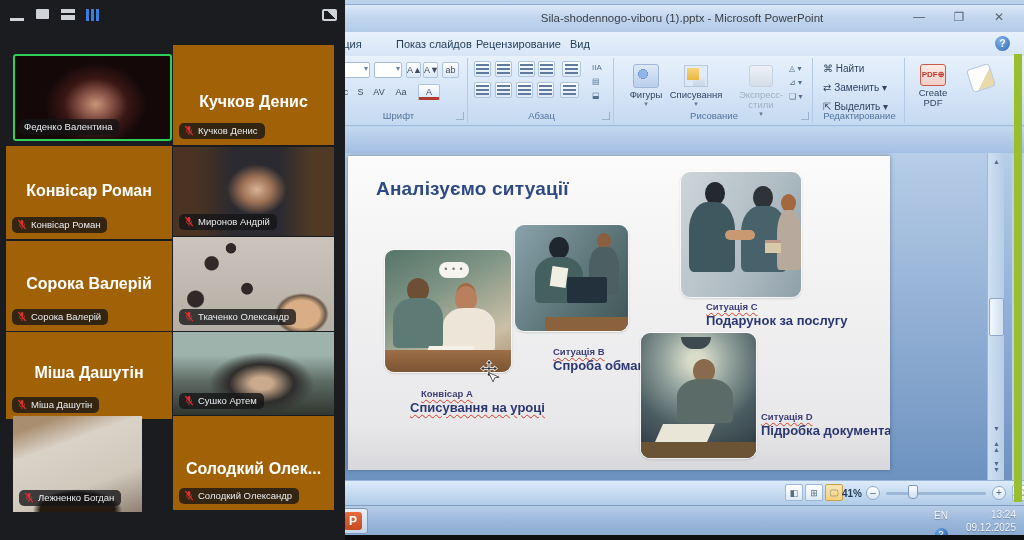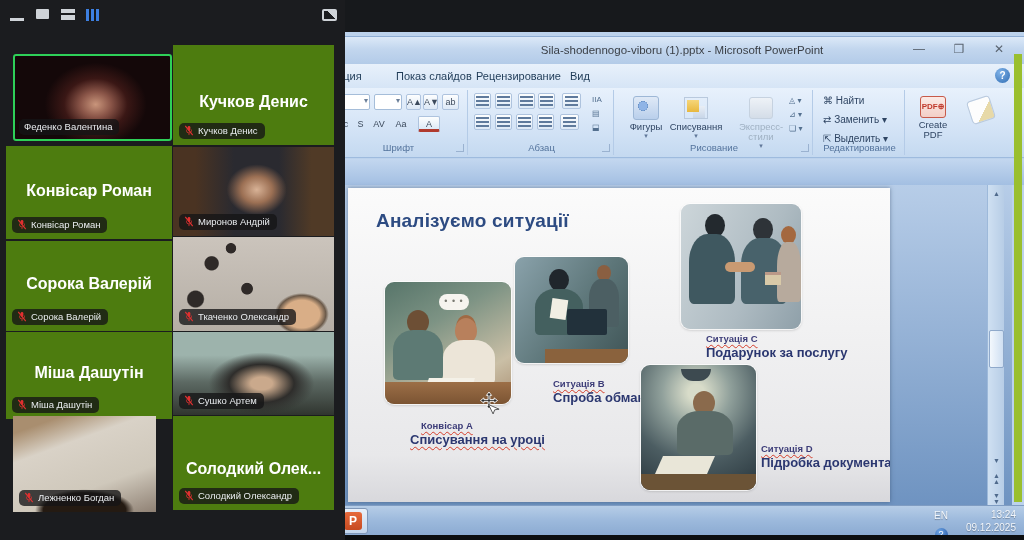--- a/index.html
+++ b/index.html
@@ -1,20 +1,20 @@
 <!DOCTYPE html>
 <html><head>
 <meta charset="utf-8">
 <style>
   html,body{margin:0;padding:0;background:#000;}
   *{box-sizing:border-box;font-family:"Liberation Sans",sans-serif;}
   #screen{position:relative;width:1024px;height:540px;overflow:hidden;background:#17191c;}
 
   
-  #ppt{position:absolute;left:330px;top:0;right:0;bottom:0;background:#bcd2ec;margin-top:32px;}
+  #ppt{position:absolute;left:330px;top:0;right:0;bottom:0;background:#bcd2ec;}
   #ppt-titlebar{position:absolute;left:0;top:4px;right:0;height:28px;
     background:linear-gradient(#dce9f8,#c2d6ee 45%,#b3cbe8);border-top:1px solid #8eadd4;}
   #ppt-title{position:absolute;left:120px;right:110px;top:7px;text-align:center;
     font-size:11.5px;color:#3a3f46;white-space:nowrap;overflow:hidden;}
   .win-controls{position:absolute;right:12px;top:6px;display:flex;gap:14px;}
   .wc{width:26px;height:15px;color:#5a6470;font-size:12px;line-height:13px;text-align:center;cursor:default;}
   #ppt-tabrow{position:absolute;left:0;top:32px;right:0;height:24px;background:linear-gradient(#e8f1fb,#d6e5f6);}
   .ppt-tab{position:absolute;top:3px;height:20px;font-size:11px;color:#1f3b57;padding:3px 8px 0 8px;white-space:nowrap;}
   #help-btn{position:absolute;right:14px;top:36px;width:15px;height:15px;border-radius:50%;
     background:radial-gradient(circle at 35% 30%,#7fb2e8,#2f6cb3);color:#fff;font-size:10px;font-weight:bold;
@@ -131,21 +131,21 @@
   .ti{width:13px;height:13px;border-radius:2px;}
   #clock{position:absolute;right:8px;top:2px;text-align:right;font-size:10px;color:#f2f6fb;line-height:13px;
     text-shadow:0 1px 1px rgba(0,0,0,.3);}
   #bottom-strip{position:absolute;left:330px;right:0;top:535px;height:5px;background:#0c0e10;}
   #share-border{position:absolute;right:2px;top:54px;width:8px;height:448px;background:#9abf2e;}
 
   
   #meet{position:absolute;left:0;top:0;width:345px;height:540px;background:#1b1c1f;overflow:hidden;}
   #meet-topbar{position:absolute;left:0;top:0;right:0;height:28px;}
   .mtb{position:absolute;top:9px;width:14px;height:12px;color:#cfd3d8;}
-  .tile{position:absolute;background:#4d7c0f;overflow:hidden;}
+  .tile{position:absolute;background:#a16207;overflow:hidden;}
   .tile .center-name{position:absolute;left:0;right:0;top:40%;text-align:center;color:#fff;
     font-size:16px;font-weight:bold;white-space:nowrap;overflow:hidden;}
   .nametag{position:absolute;left:6px;bottom:6px;max-width:92%;background:rgba(20,20,22,.78);border-radius:5px;
     padding:2px 7px 3px 5px;color:#e9ecef;font-size:9.5px;white-space:nowrap;display:flex;align-items:center;gap:4px;}
   .micoff{width:10px;height:11px;flex:0 0 auto;}
   .speaking{outline:2px solid #2ed058;outline-offset:-2px;border-radius:3px;}
   .v-fedenko{background:radial-gradient(ellipse 32% 48% at 52% 58%,#c9957b 0%,#8a5548 30%,#3a1715 62%,#140809 100%);}
   .v-myronov{background:
     radial-gradient(ellipse 30% 46% at 52% 48%,#d8b296 0%,#9c7054 32%,rgba(35,37,43,0) 62%),
     linear-gradient(90deg,#4a3322 0 14%,#2a2a30 38% 66%,#503a26 86% 100%);}
@@ -500,21 +500,21 @@
         <svg class="micoff" viewBox="0 0 12 13">
             <rect x="4.4" y="1" width="3.2" height="6" rx="1.6" fill="#e03030"></rect>
             <path d="M3 5.5v1a3 3 0 0 0 6 0v-1" stroke="#e03030" fill="none" stroke-width="1"></path>
             <line x1="6" y1="9.8" x2="6" y2="12" stroke="#e03030" stroke-width="1"></line>
             <line x1="1.5" y1="1" x2="10.5" y2="12" stroke="#e03030" stroke-width="1.4"></line>
           </svg>
         <span>Сушко Артем</span>
       </div>
     </div>
 
-    <div class="tile v-lezhnenko" style="left:13px;top:416px;width:143px;height:96px;">
+    <div class="tile v-lezhnenko" style="left:13px;top:416px;width:129px;height:96px;">
       <div class="nametag">
         <svg class="micoff" viewBox="0 0 12 13">
             <rect x="4.4" y="1" width="3.2" height="6" rx="1.6" fill="#e03030"></rect>
             <path d="M3 5.5v1a3 3 0 0 0 6 0v-1" stroke="#e03030" fill="none" stroke-width="1"></path>
             <line x1="6" y1="9.8" x2="6" y2="12" stroke="#e03030" stroke-width="1"></line>
             <line x1="1.5" y1="1" x2="10.5" y2="12" stroke="#e03030" stroke-width="1.4"></line>
           </svg>
         <span>Лежненко  Богдан</span>
       </div>
     </div>

